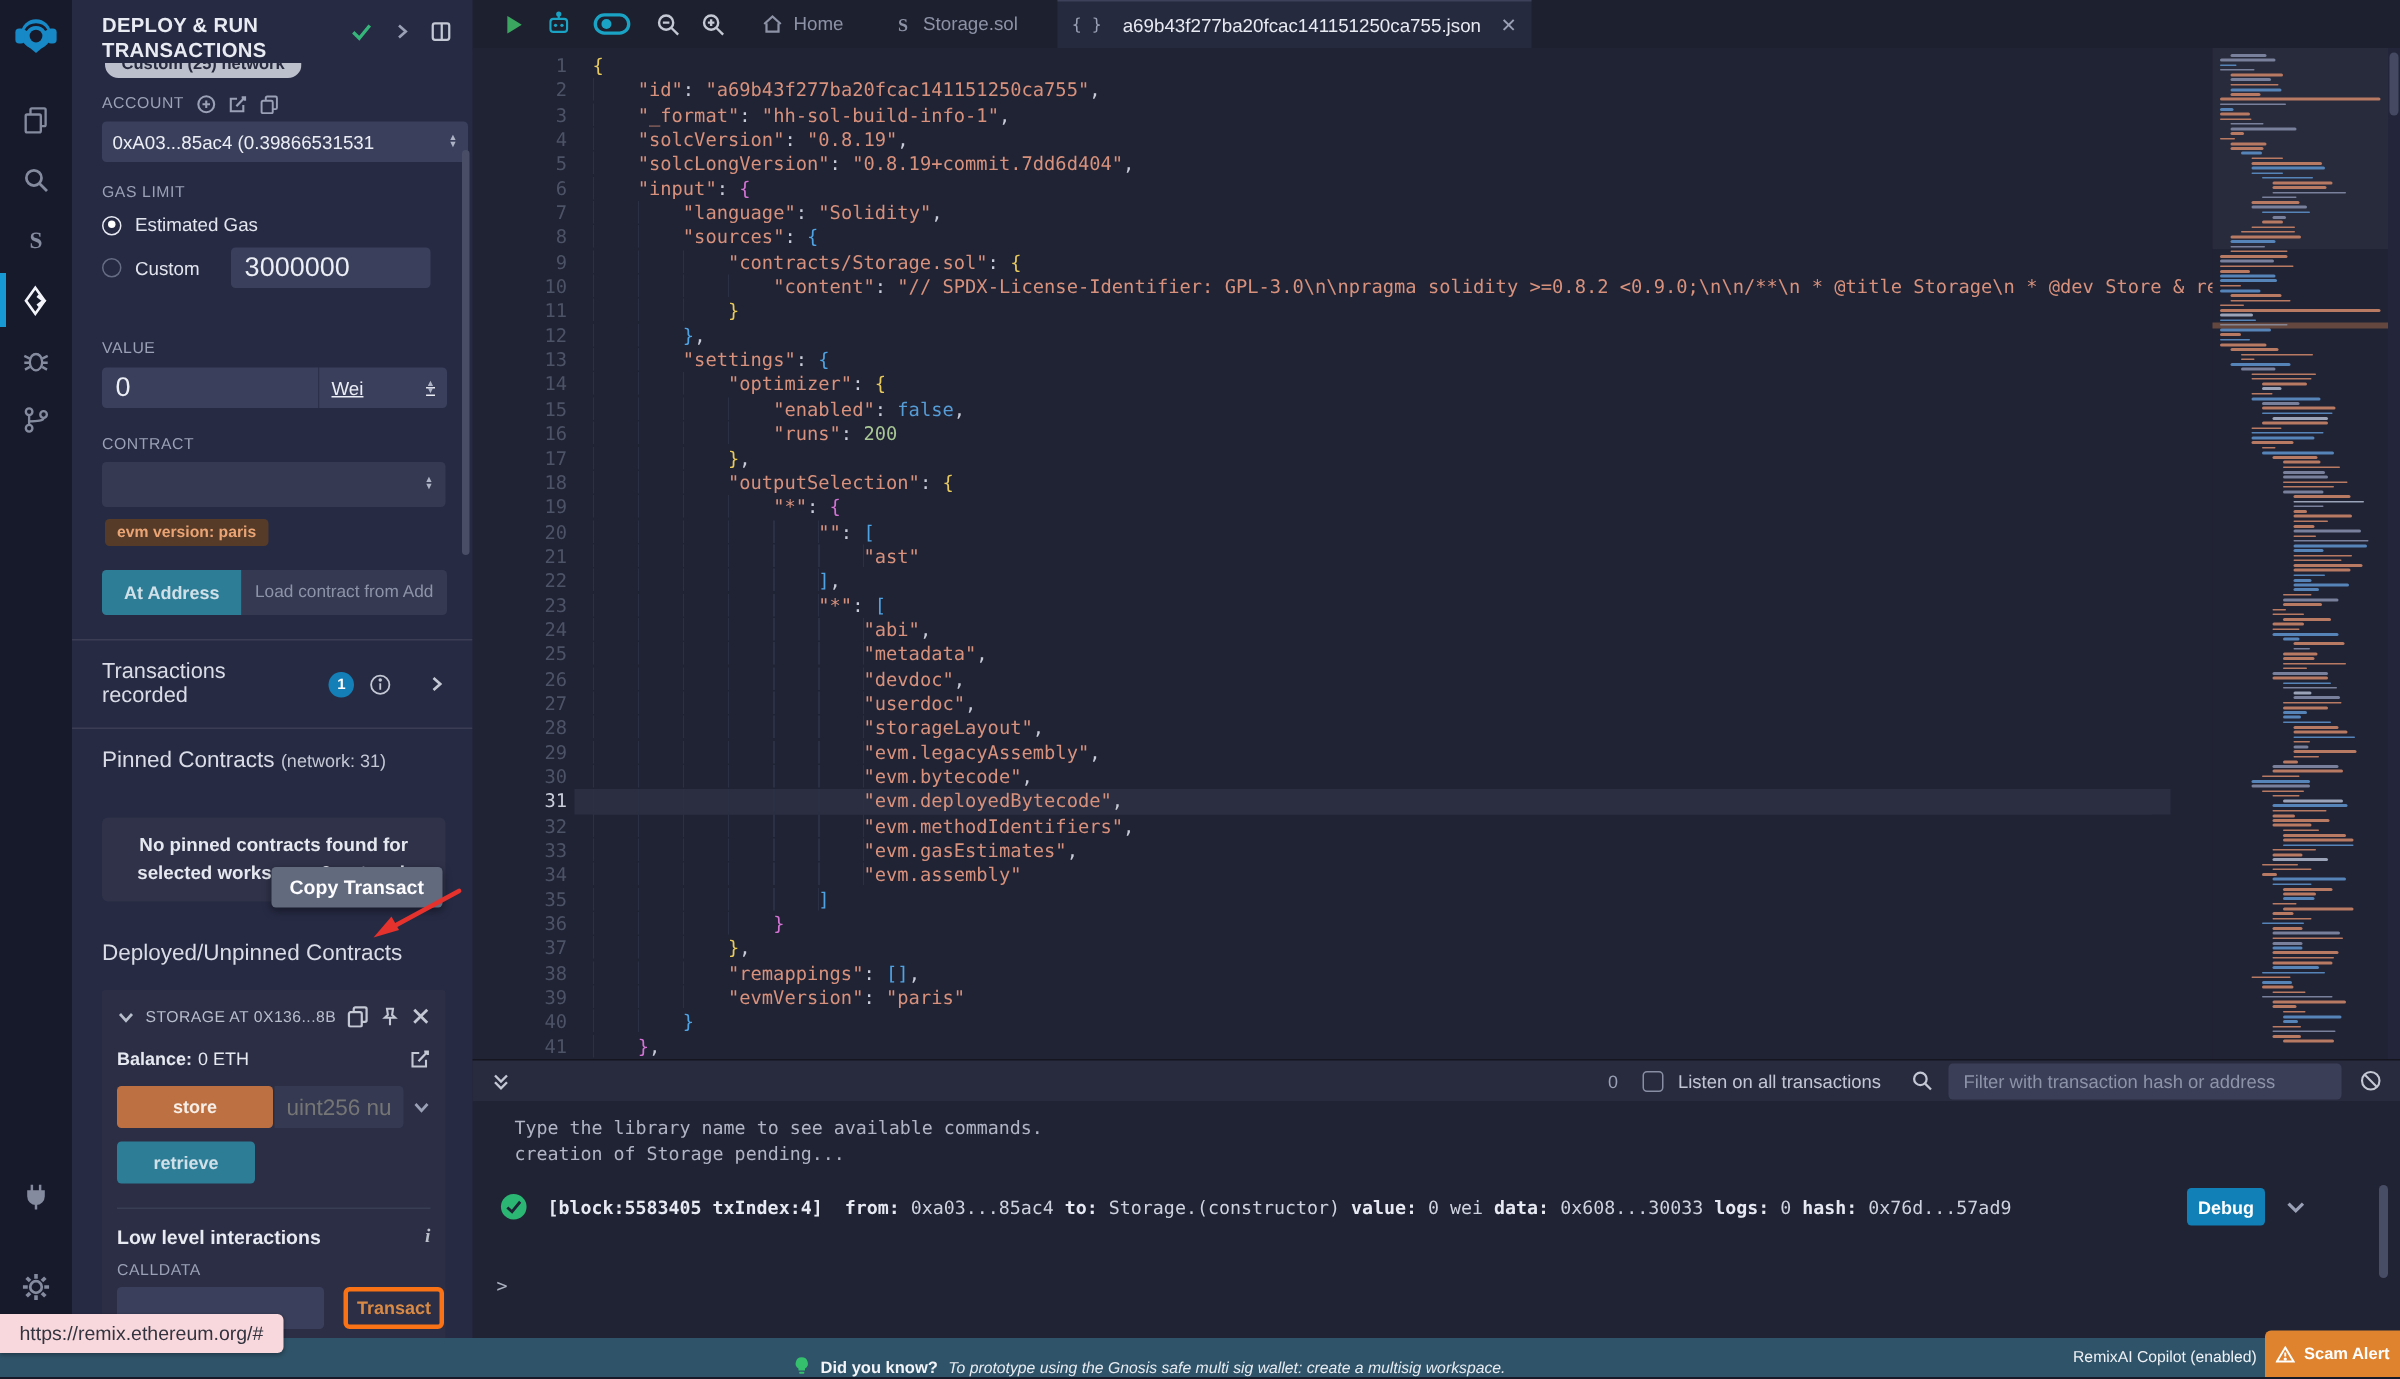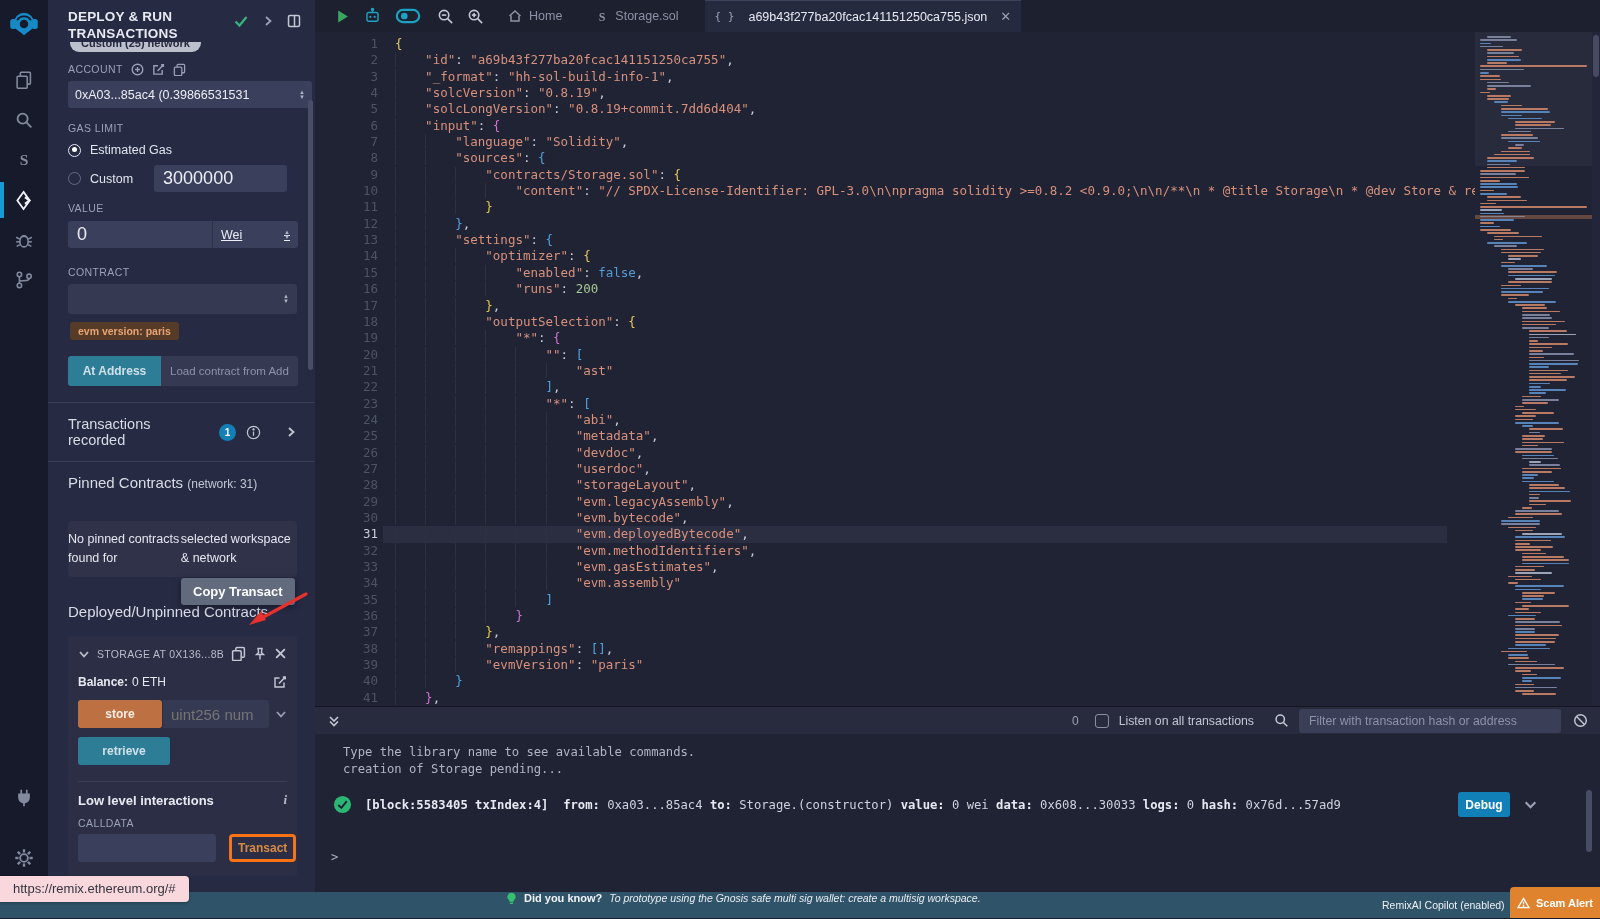--- a/index.html
+++ b/index.html
@@ -49,30 +49,30 @@
   .ataddr-inp{flex:1;height:30px;background:#353a52;border:none;border-radius:0 3px 3px 0;padding:0 9px;
               color:#eceef5;font-size:11.5px;min-width:0;}
   .inp::placeholder,.ataddr-inp::placeholder{color:#8d93a8;}
   .divider{border-top:1px solid #3a3d54;margin:0;}
   .txrec-row{display:flex;align-items:center;gap:10px;padding:13px 18px 13px 20px;color:#d9dce6;font-size:14.5px;}
   .count-badge{width:17px;height:17px;border-radius:50%;background:#137fb6;color:#fff;font-size:10px;font-weight:bold;
                display:flex;align-items:center;justify-content:center;}
   .pinned-title{margin:12px 0 0 20px;color:#d9dce6;font-size:15px;}
   .pinned-title .small{font-size:12px;color:#c3c7d4;}
   .empty-box{margin:30px 0 0 20px;width:229px;height:56px;background:#2f3249;border-radius:4px;
-             display:flex;flex-direction:row;align-items:center;justify-content:center;
-             color:#e6e8f0;font-size:12.5px;font-weight:normal;line-height:19px;}
+             display:flex;flex-direction:column;align-items:center;justify-content:center;
+             color:#e6e8f0;font-size:12.5px;font-weight:bold;line-height:19px;}
   .deployed-title{margin:26px 0 0 20px;color:#d9dce6;font-size:15px;white-space:nowrap;overflow:hidden;width:229px;}
   .card{margin:16px 18px 0 20px;background:#2b2e45;border-radius:2px;padding:10px 10px 14px;box-sizing:border-box;width:229px;}
   .card-head{display:flex;align-items:center;gap:7px;color:#b9becd;}
   .card-name{font-size:10.5px;letter-spacing:.3px;flex:1;white-space:nowrap;overflow:hidden;}
   .bal-row{margin-top:14px;display:flex;align-items:center;color:#e6e9f0;font-size:12px;}
   .bal-row b{font-weight:bold;margin-right:4px;}
   .store-row{margin-top:11px;display:flex;align-items:center;}
-  .btn-store{width:84px;height:28px;background:#bd7143;color:#f7efe7;font-size:12px;font-weight:bold;
+  .btn-store{width:104px;height:28px;background:#bd7143;color:#f7efe7;font-size:12px;font-weight:bold;
              border:none;border-radius:3px;flex:none;cursor:pointer;}
   .store-inp{width:103px;height:28px;background:#353a52;border:none;border-radius:0 3px 3px 0;
              padding:0 8px;color:#eceef5;font-size:15px;margin-left:1px;min-width:0;}
   .btn-retrieve{margin-top:9px;width:92px;height:28px;border-radius:3px;}
   .card-div{border-top:1px solid #3a3e55;margin-top:16px;}
   .lowlevel-row{margin-top:10px;display:flex;align-items:center;color:#e8eaf2;font-size:13px;font-weight:bold;}
   .info-i{margin-left:auto;font-family:"Liberation Serif",serif;font-style:italic;font-weight:bold;
           color:#b9bec9;font-size:13px;}
   .calldata-lbl{margin-top:9px;font-size:10.5px;color:#9ba1b6;letter-spacing:.4px;}
   .calldata-row{margin-top:5px;display:flex;align-items:center;}
@@ -129,21 +129,21 @@
   .log-row{position:absolute;left:18px;right:62px;top:58px;display:flex;align-items:center;gap:13px;}
   .log-text{white-space:pre-wrap;color:#ced2de;font-size:12.2px;flex:1;}
   .lg-b{font-weight:bold;color:#e6e9f2;}
   .btn-debug{width:52px;height:25px;background:#1180b7;color:#fff;font-size:12px;font-weight:bold;
              border:none;border-radius:3px;cursor:pointer;flex:none;}
   .prompt{position:absolute;left:16px;top:116px;color:#aab0c0;}
   .term-scroll{position:absolute;right:8px;top:56px;width:6px;height:62px;background:#484d66;border-radius:3px;}
 
   
   .statusbar{position:absolute;left:0;top:892px;width:1600px;height:26px;background:#2f5368;z-index:20;}
-  .tip{position:absolute;left:506px;top:0;height:26px;display:flex;align-items:flex-start;gap:7px;}
+  .tip{position:absolute;left:529px;top:0;height:26px;display:flex;align-items:flex-end;gap:7px;}
   .tip-label{color:#f2f4f8;font-size:11px;font-weight:bold;}
   .tip-text{color:#e8ecf2;font-size:10.5px;font-style:italic;}
   .copilot{position:absolute;left:1382px;top:0;height:26px;line-height:26px;color:#eef1f6;font-size:10.5px;}
   .scam{position:absolute;right:0;top:-5px;height:31px;width:90px;background:#df832e;border-radius:4px 0 0 0;
         display:flex;align-items:center;justify-content:center;gap:6px;color:#fff;font-size:11px;font-weight:bold;cursor:pointer;}
   .footer-strip{position:absolute;left:0;top:918px;width:1600px;height:1px;background:#171a2b;}
   .urlbox{position:absolute;left:0;top:876px;height:26px;line-height:26px;background:#f8d8dc;color:#33343f;
           font-size:13px;padding:0 13px;border-radius:0 4px 4px 0;z-index:30;box-shadow:0 1px 3px rgba(0,0,0,.3);}
 </style>
 </head>
@@ -296,21 +296,21 @@
     <div class="gas-row">
       <span class="radio on"></span>
       <span>Estimated Gas</span>
     </div>
     <div class="gas-row" style="margin-top:8px">
       <span class="radio"></span>
       <span>Custom</span>
       <input class="inp gas-input" value="3000000" style="">
     </div>
 
-    <div class="label-row" style="margin-top:8px">
+    <div class="label-row" style="margin-top:32px">
         <span class="lbl">VALUE</span>
       </div>
     <div class="val-row">
       <input class="inp val-input" value="0" style="">
       <div class="unit-box">
         <span>Wei</span>
         <span class="stepper">
             <span>▲</span>
             <span>▼</span>
           </span>

